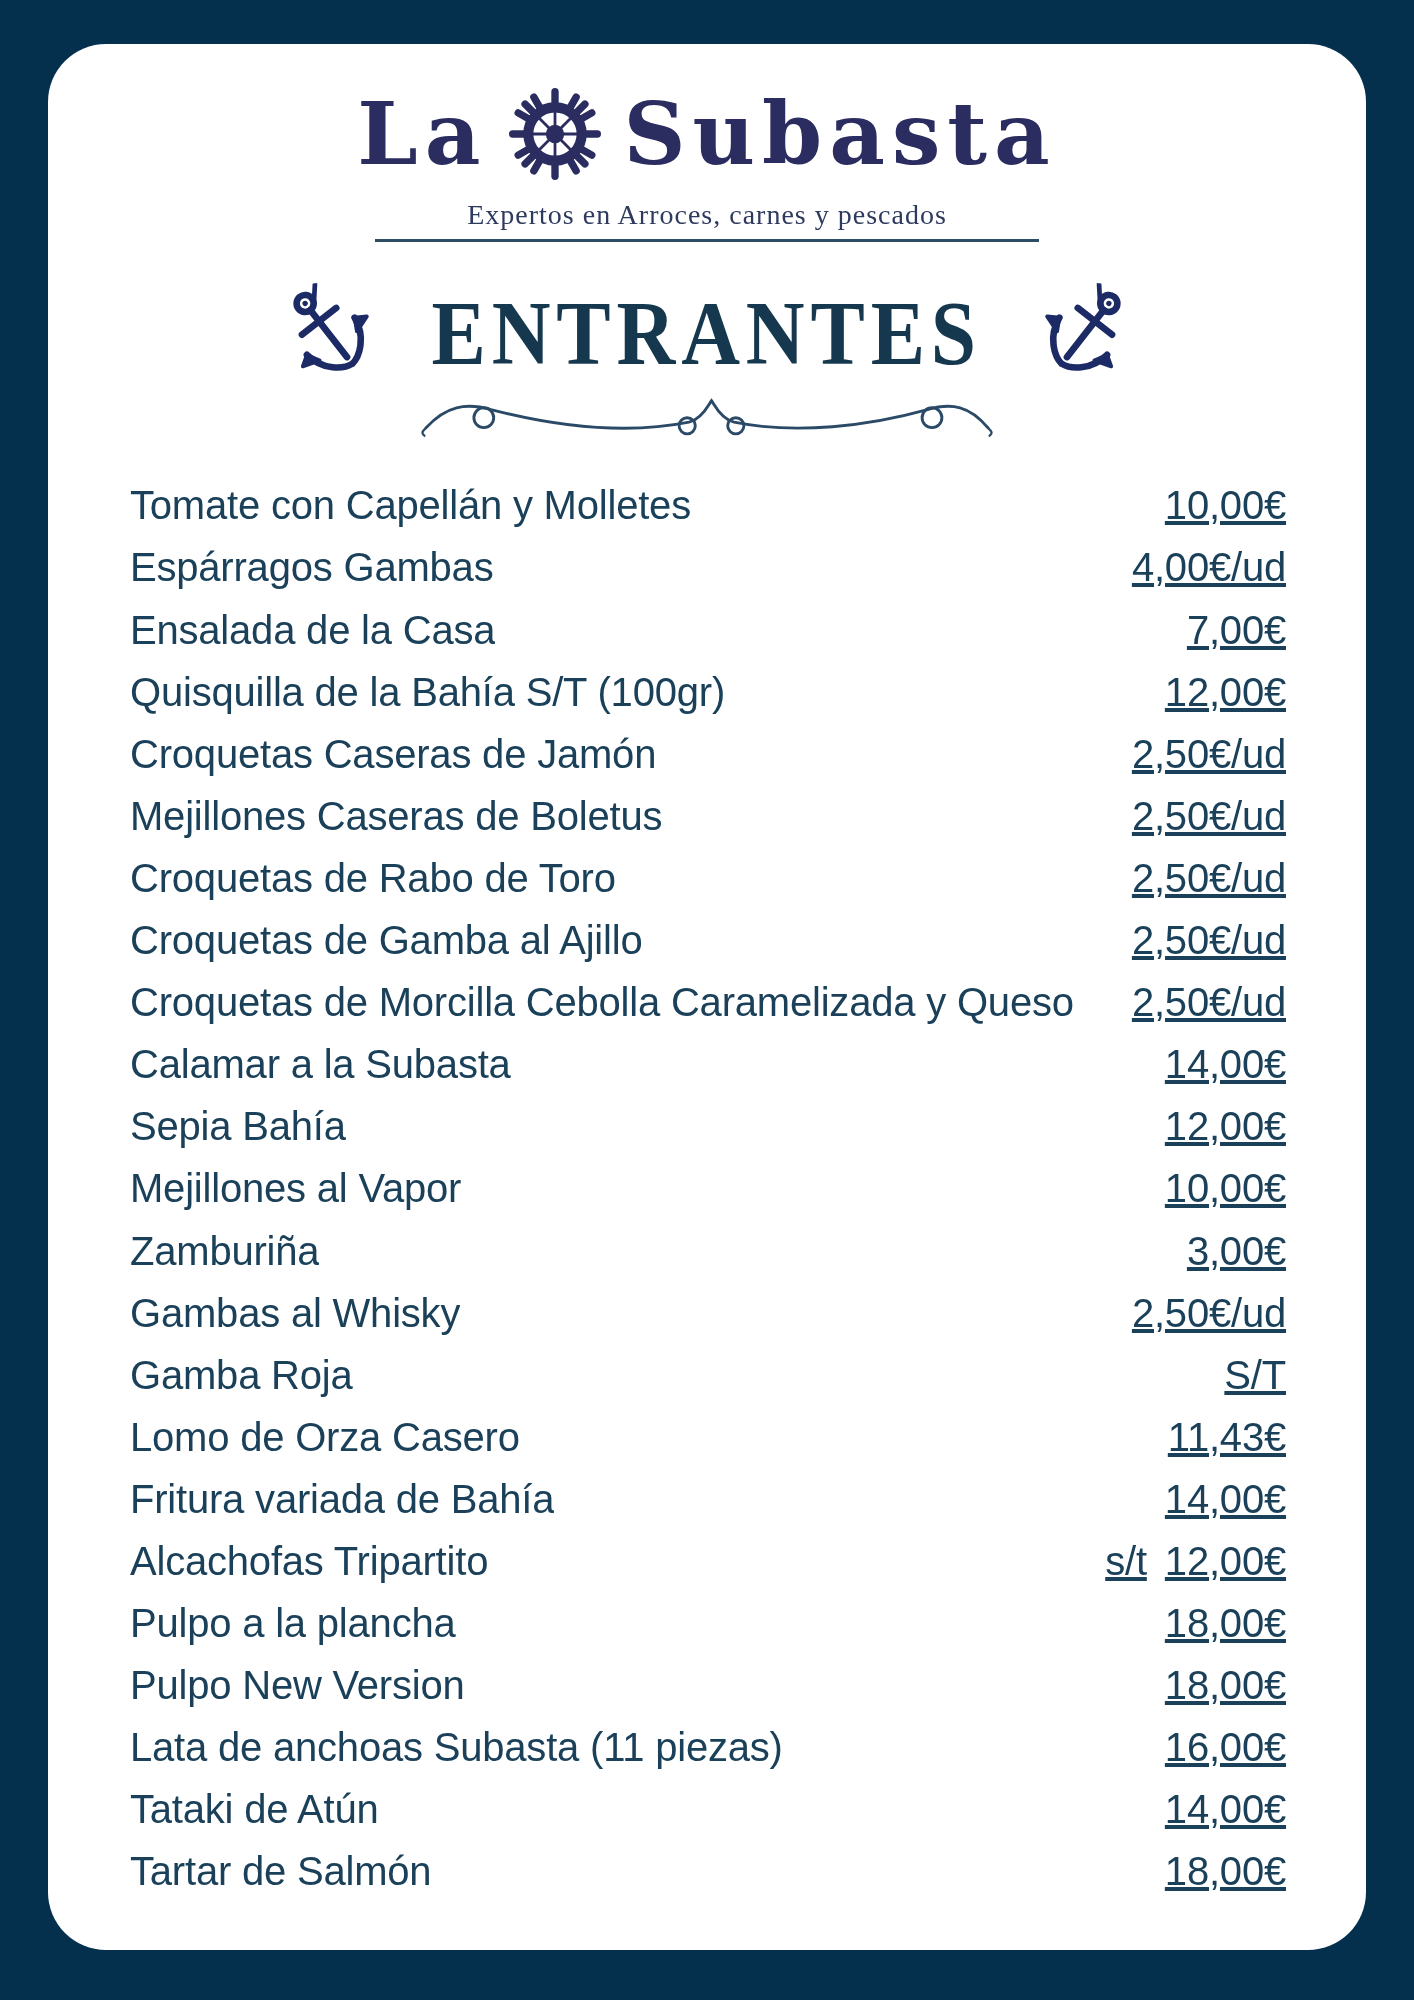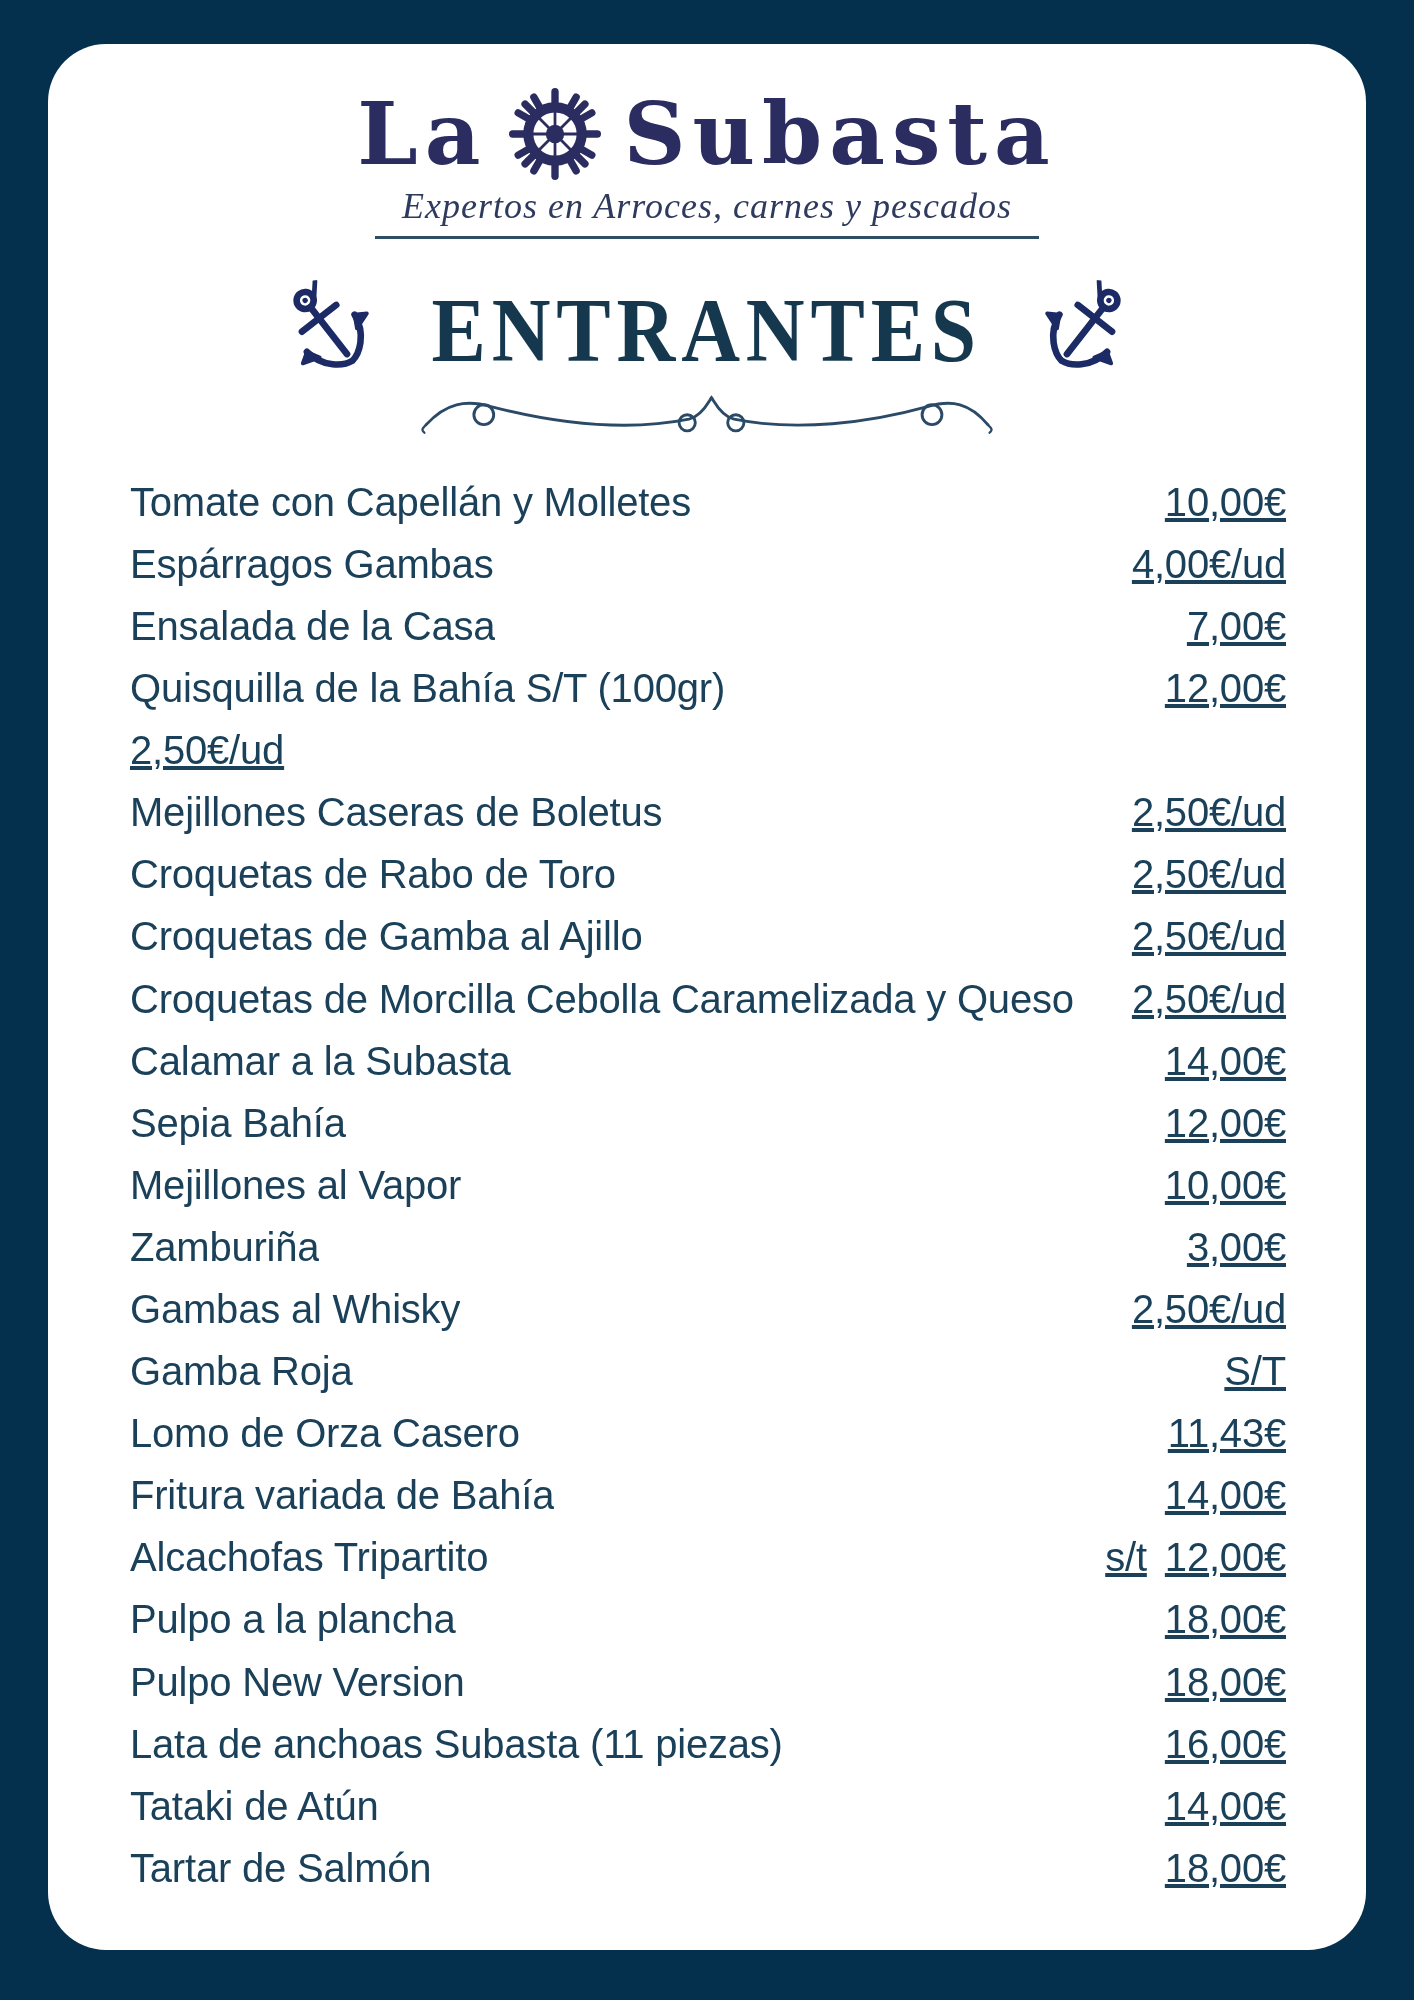--- a/index.html
+++ b/index.html
@@ -18,22 +18,22 @@
     gap:22px;margin-top:40px;height:100px;
   }
   .logo-text{
     font-family:"DejaVu Serif",serif;font-weight:bold;
     font-size:86px;color:var(--c-logo,#2b2c5f);
     letter-spacing:7px;line-height:1;
   }
   .wheel{width:92px;height:92px;flex:0 0 auto;}
   .tagline{
     text-align:center;font-family:"Liberation Serif",serif;
-    font-size:36px;color:var(--c-tagline,#2e3a5e);
-    margin-top:4px;line-height:1.05;letter-spacing:1px;font-style:italic;
+    font-size:28px;color:var(--c-tagline,#2e3a5e);
+    margin-top:16px;line-height:1.05;letter-spacing:1px;
   }
   .tagline-rule{
     width:664px;height:3px;background:var(--c-rule,#2e4e66);
     margin:10px auto 0;border:none;
   }
   
   .section-row{
     display:flex;align-items:center;justify-content:center;
     gap:45px;margin-top:40px;height:104px;
   }
@@ -165,20 +165,21 @@
 
     <div class="menu-row">
       <span class="item-name">Quisquilla de la Bahía S/T (100gr)</span>
       <span class="item-price">
 
         <span class="price-value">12,00€</span>
       </span>
     </div>
 
     <div class="menu-row">
+      <span class="item-name">Croquetas Caseras de Jamón</span>
       <span class="item-price">
 
         <span class="price-value">2,50€/ud</span>
       </span>
     </div>
 
     <div class="menu-row">
       <span class="item-name">Mejillones Caseras de Boletus</span>
       <span class="item-price">
 

